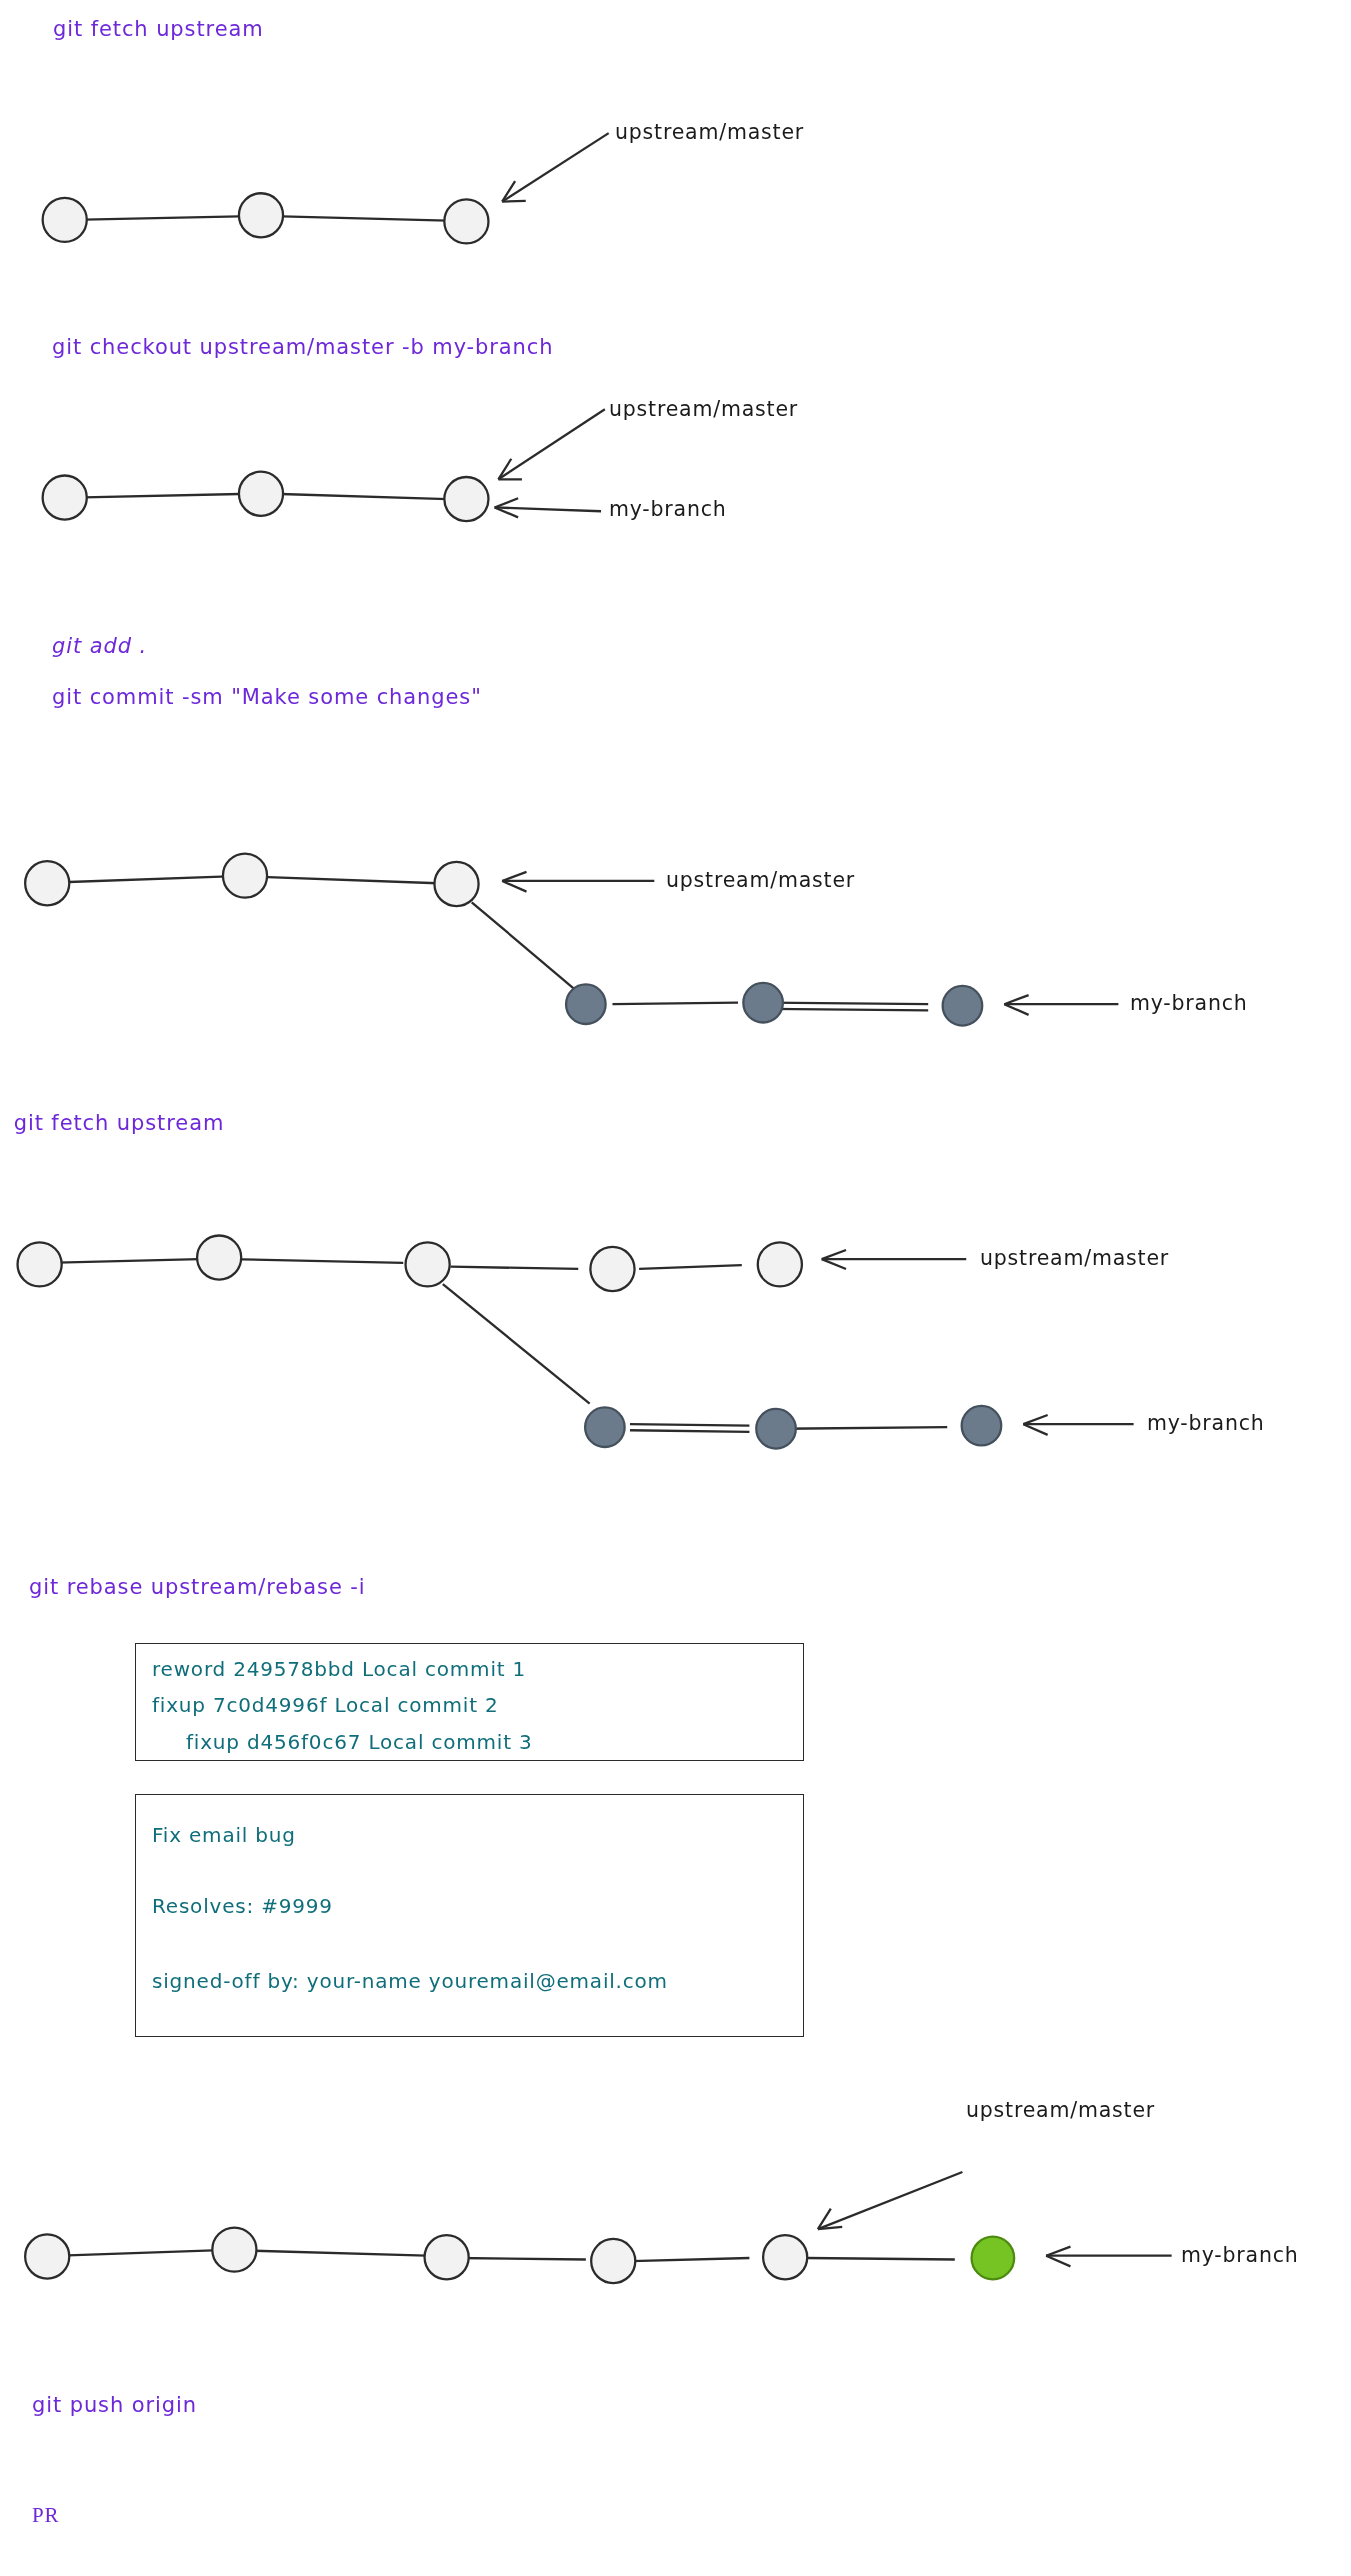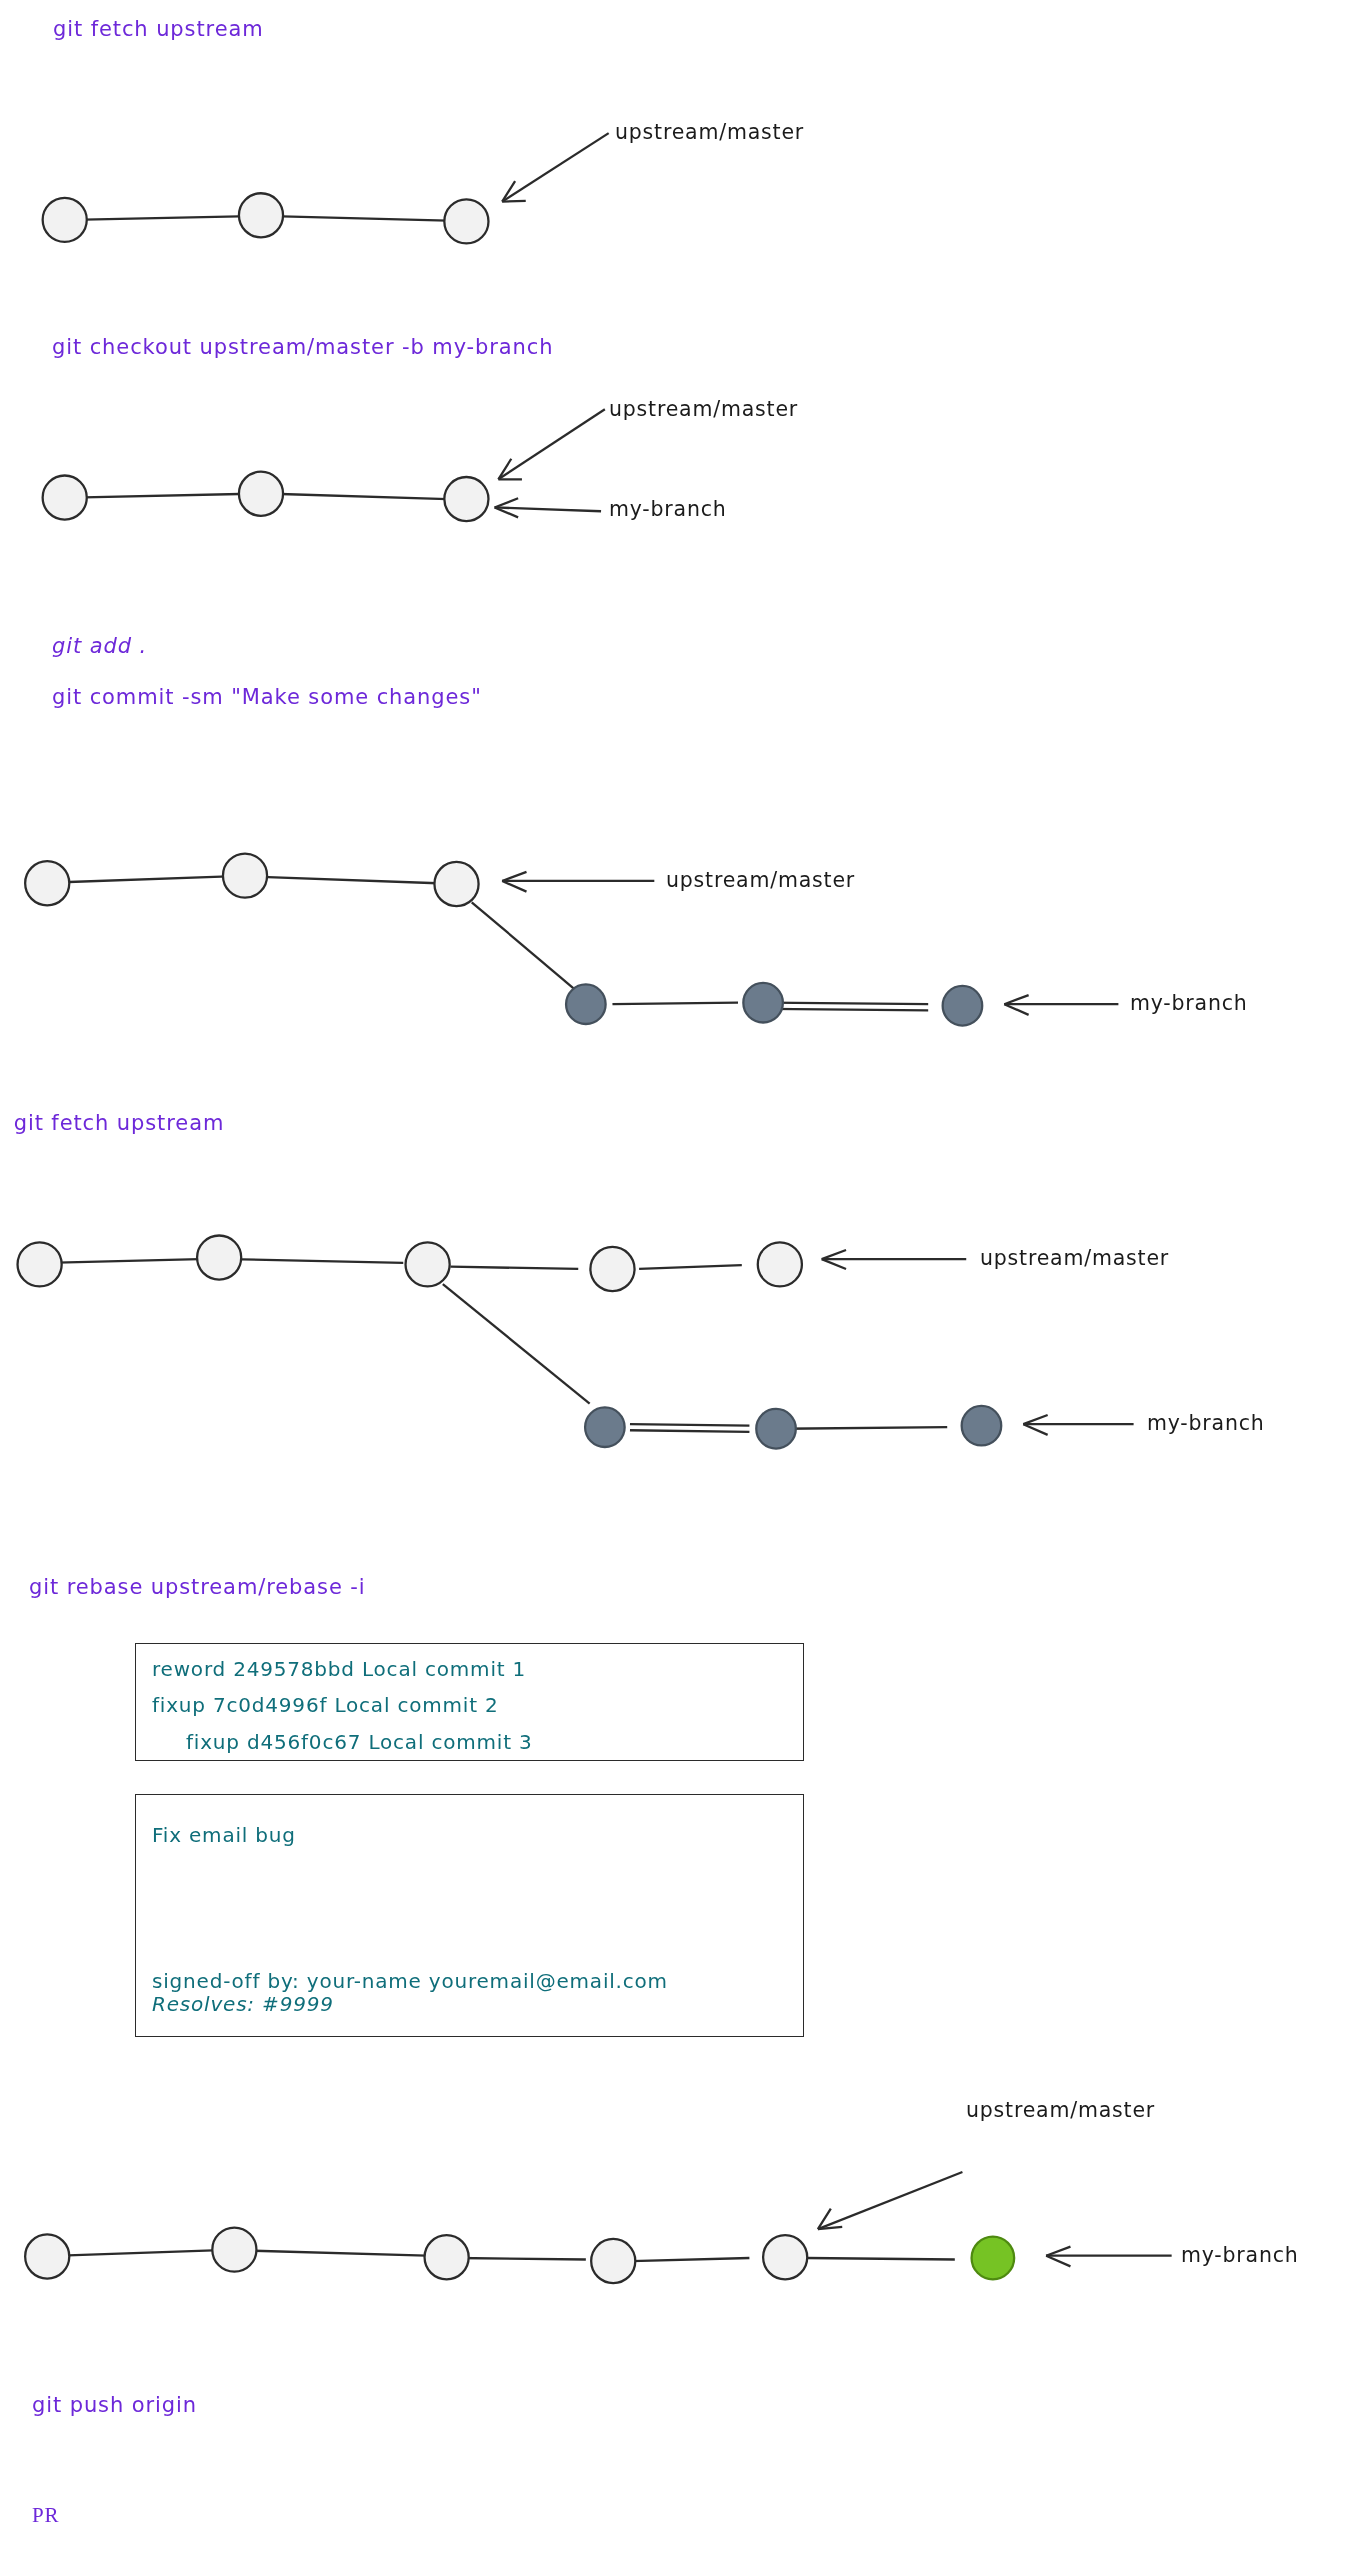--- a/index.html
+++ b/index.html
@@ -198,21 +198,21 @@
 
   <div class="editor-box" style="left:135px; top:1643px; width:669px; height:118px;">
   </div>
   <div class="editor-line" style="left:152px; top:1657px;">reword 249578bbd Local commit 1</div>
   <div class="editor-line" style="left:152px; top:1693px;">fixup 7c0d4996f Local commit 2</div>
   <div class="editor-line" style="left:152px; top:1730px;margin-left:34px;">fixup d456f0c67 Local commit 3</div>
 
   <div class="editor-box" style="left:135px; top:1794px; width:669px; height:243px;">
   </div>
   <div class="editor-line" style="left:152px; top:1823px;">Fix email bug</div>
-  <div class="editor-line" style="left:152px; top:1992px;font-style:italic;">Resolves: #9999</div>
+  <div class="editor-line" style="left:152px; top:1894px;">Resolves: #9999</div>
   <div class="editor-line" style="left:152px; top:1969px;">signed-off by: your-name youremail@email.com</div>
 
   <div class="label" style="left:966px; top:2098px;">upstream/master</div>
   <div class="label" style="left:1181px; top:2243px;">my-branch</div>
 
   <div class="cmd" style="left:32px; top:2393px;">git push origin</div>
   <div class="cmd" style="left:32px; top:2503px;font-family:Liberation Serif, serif;">PR</div>
 
 </div>
 

